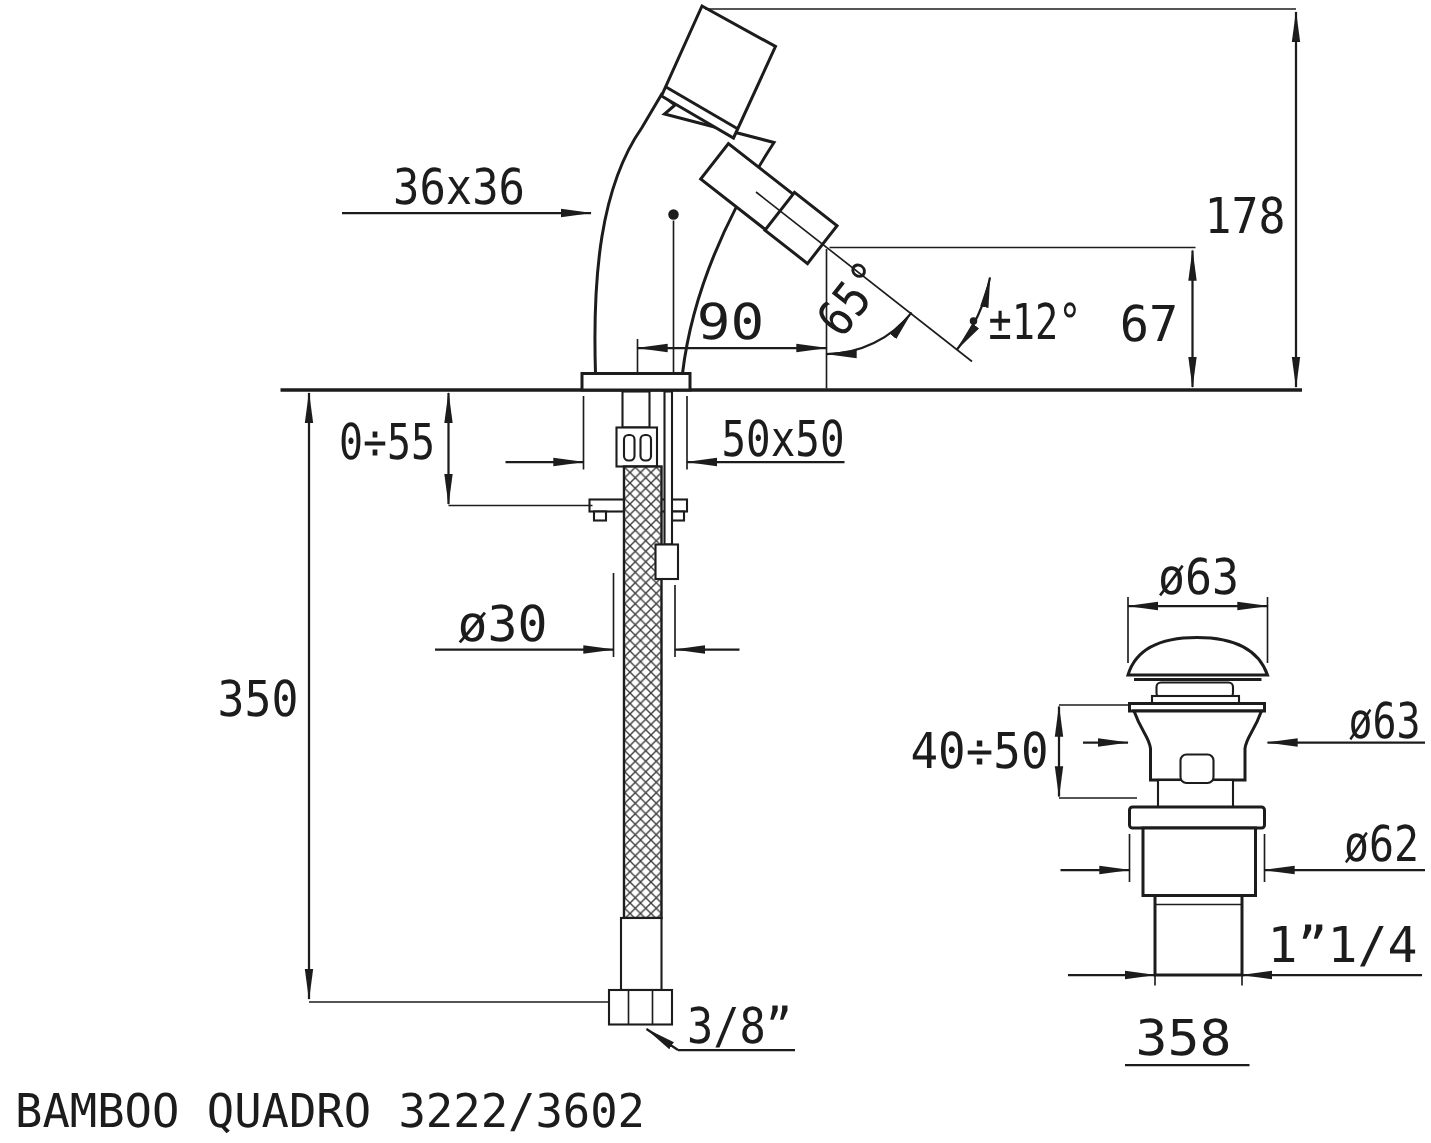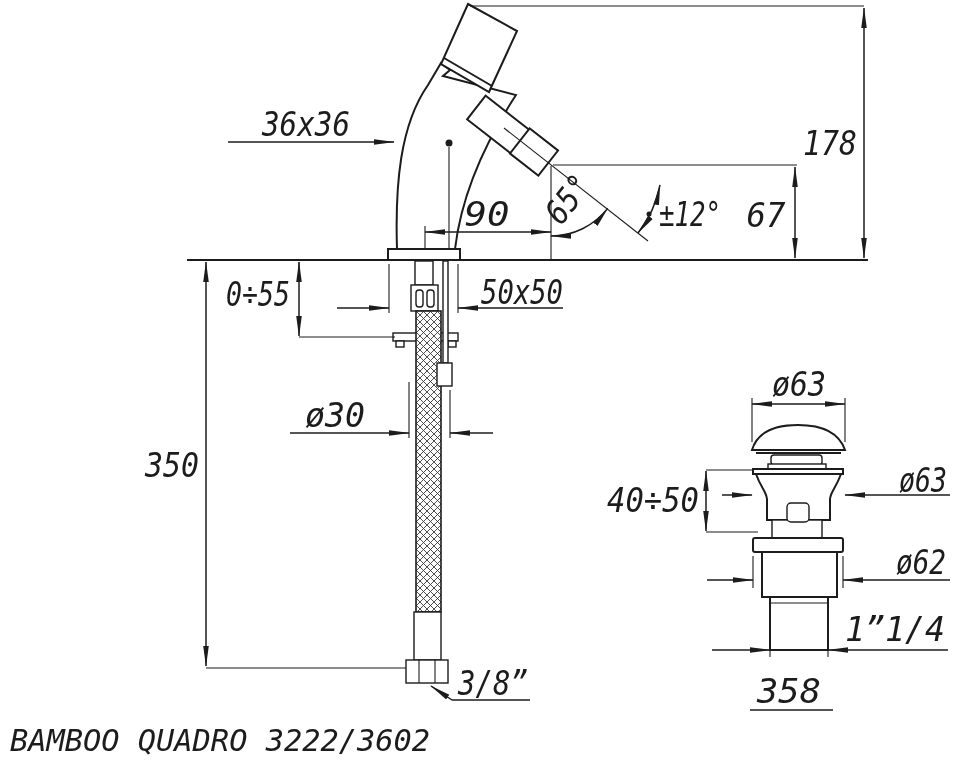--- a/index.html
+++ b/index.html
@@ -1,16 +1,16 @@
 <!DOCTYPE html>
 <html><head>
 <meta charset="utf-8">
 <style>
   html,body{margin:0;padding:0;background:#f0f0f0;}
-  #canvas{position:relative;width:954px;height:762px;background:#ffffff;overflow:hidden;font-style:italic;}
+  #canvas{position:relative;width:954px;height:762px;background:#ffffff;overflow:hidden;}
   svg{position:absolute;left:0;top:0;}
   svg text{font-family:"DejaVu Sans Mono","Liberation Mono",monospace;fill:#1c1c1c;}
   .dim{font-size:33px;}
   .cap{font-size:31px;letter-spacing:0px;}
   .ln{stroke:#1c1c1c;stroke-width:2;fill:none;}
   .ln-thick{stroke:#1c1c1c;stroke-width:2.2;fill:none;}
   .ln-dim{stroke:#1c1c1c;stroke-width:1.5;fill:none;}
   .ln-thin{stroke:#1c1c1c;stroke-width:1.1;fill:none;}
   .part{stroke:#1c1c1c;stroke-width:2;fill:#ffffff;}
   .part-t{stroke:#1c1c1c;stroke-width:1.4;fill:#ffffff;}

